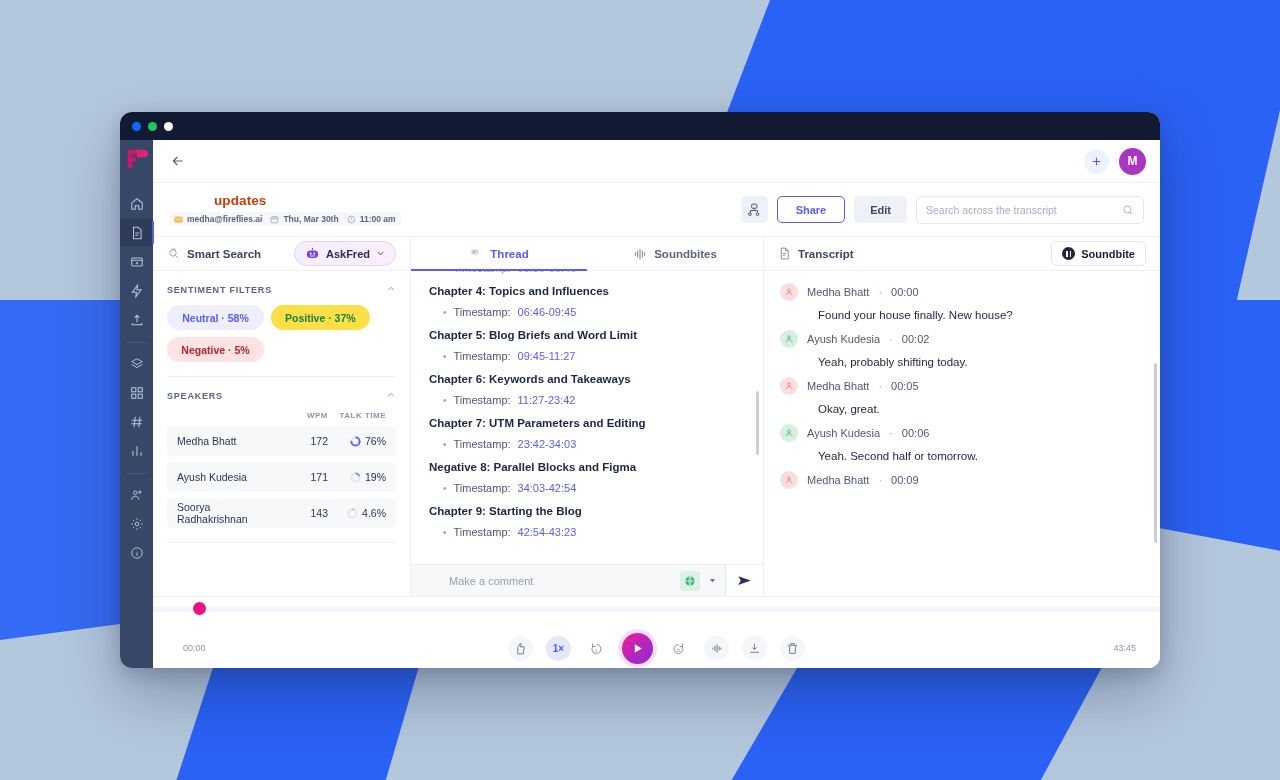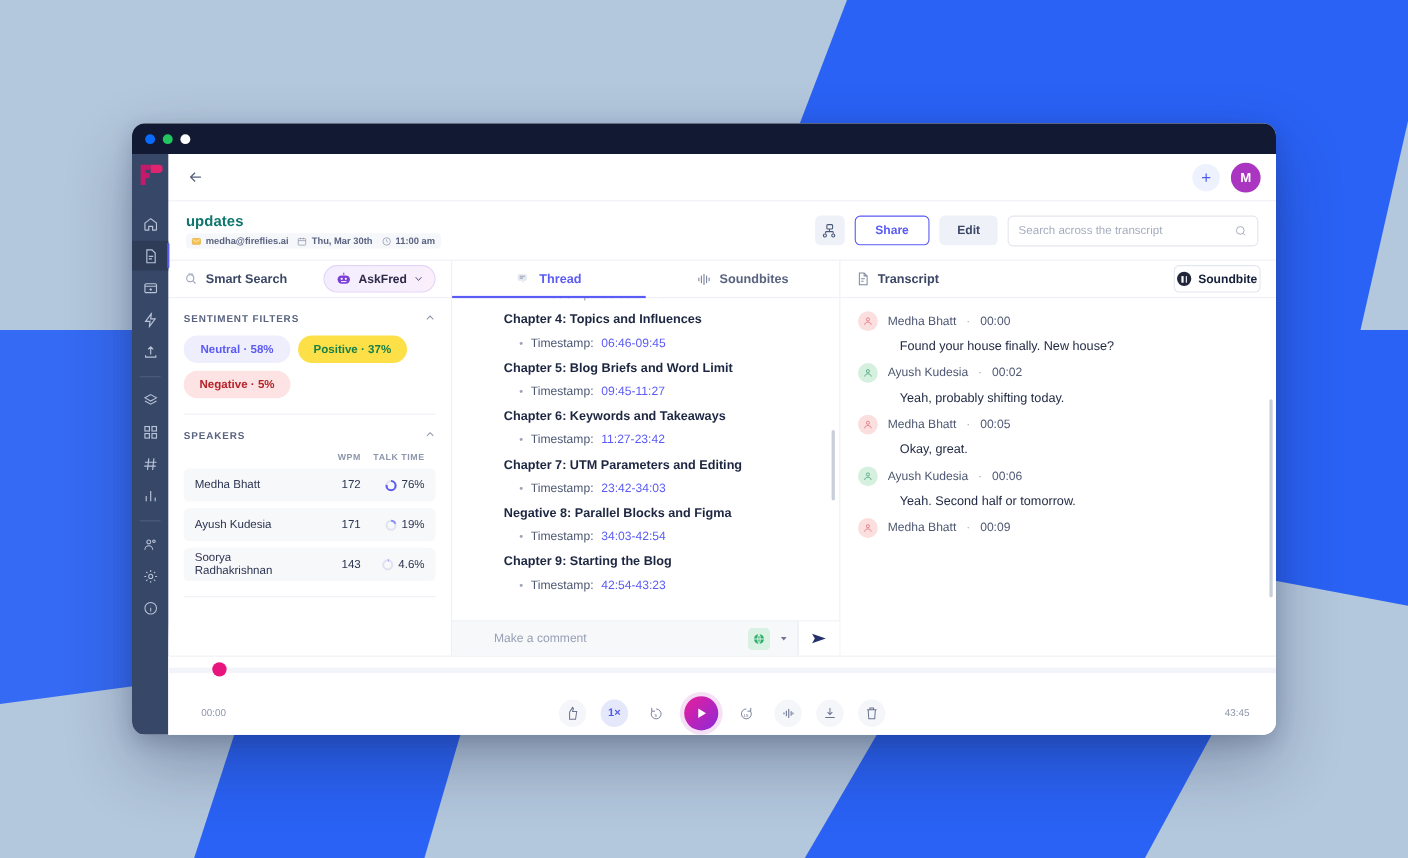--- a/index.html
+++ b/index.html
@@ -75,21 +75,21 @@
     color: #fff; display: flex; align-items: center; justify-content: center;
     font-size: 12px; font-weight: 600; cursor: pointer;
   }
 
   
   .meet-head {
     flex: 0 0 54px; display: flex; align-items: center; padding: 0 16px;
     border-bottom: 1px solid #eef0f5;
   }
   .meet-left { display: flex; flex-direction: column; gap: 4px; }
-  .meet-title { font-size: 13.5px; font-weight: 700; color: #0f766e; letter-spacing: .1px; }
+  .meet-title { font-size: 13.5px; font-weight: 700; color: #c2410c; letter-spacing: .1px; margin-left: 45px; }
   .meet-meta { display: flex; align-items: center; gap: 8px; background: #f6f7fa; border-radius: 4px; padding: 2px 5px; }
   .meta-chip { display: flex; align-items: center; gap: 4px; font-size: 8.5px; font-weight: 700; color: #5a6480; }
   .meta-chip svg { width: 9px; height: 9px; }
 
   .meet-right { margin-left: auto; display: flex; align-items: center; gap: 9px; }
   .icon-sq {
     width: 27px; height: 27px; border-radius: 5px; background: #eef1f8;
     display: flex; align-items: center; justify-content: center; color: #4a5878; cursor: pointer;
   }
   .icon-sq svg { width: 14px; height: 14px; }
@@ -145,21 +145,21 @@
   .tab.active::after {
     content: ""; position: absolute; left: 0; right: 0; bottom: -1px; height: 2px; background: #5b5bf5;
   }
   .tab svg { width: 14px; height: 14px; }
 
   .tr-head { flex: 0 0 34px; display: flex; align-items: center; padding: 0 14px; border-bottom: 1px solid #eef0f5; }
   .tr-title { display: flex; align-items: center; gap: 7px; font-size: 11.5px; font-weight: 700; color: #3c4765; }
   .tr-title svg { width: 13px; height: 13px; color: #7e879c; }
   .soundbite-btn {
     margin-left: auto; display: flex; align-items: center; gap: 6px;
-    height: 25px; padding: 0 2px; border: 1px solid #e3e6ee; border-radius: 5px;
+    height: 25px; padding: 0 10px; border: 1px solid #e3e6ee; border-radius: 5px;
     background: #fff; font-size: 11px; font-weight: 700; color: #17203a; cursor: pointer;
   }
   .sb-dot {
     width: 13px; height: 13px; border-radius: 50%; background: #22263a;
     display: flex; align-items: center; justify-content: center;
   }
   .sb-dot span { display: block; width: 1.5px; height: 6px; background: #fff; margin: 0 .8px; }
 
   
   .lp { flex: 1; overflow: hidden; padding: 0 14px; position: relative; }
@@ -195,21 +195,21 @@
     position: absolute; left: 0; right: 0; bottom: 0; height: 34px;
     background: linear-gradient(to bottom, rgba(255,255,255,0), #fff 72%);
     pointer-events: none;
   }
   .ghost-title { font-size: 9px; font-weight: 700; letter-spacing: .8px; color: #5a6480; padding-top: 12px; }
 
   
   .thread-scroll {
     flex: 1; overflow: hidden; padding: 0 18px; position: relative; min-height: 0;
   }
-  .thread-inner { padding-top: 0; margin-left: 29px; }
+  .thread-inner { padding-top: 0; }
   .chap { font-size: 11.5px; font-weight: 700; color: #1d2640; margin: 11px 0 0; }
   .ts-line { display: flex; align-items: baseline; gap: 7px; margin-top: 9px; padding-left: 14px; font-size: 11px; }
   .ts-line .bullet { color: #9aa3b8; font-size: 10px; line-height: 1; }
   .ts-line .lbl { color: #4e5873; }
   .ts-line .val { color: #5b5bf5; }
   .clipped-top {
     margin-top: -9px; opacity: .6;
   }
   .thread-sb {
     position: absolute; right: 4px; top: 120px; width: 3px; height: 64px;

